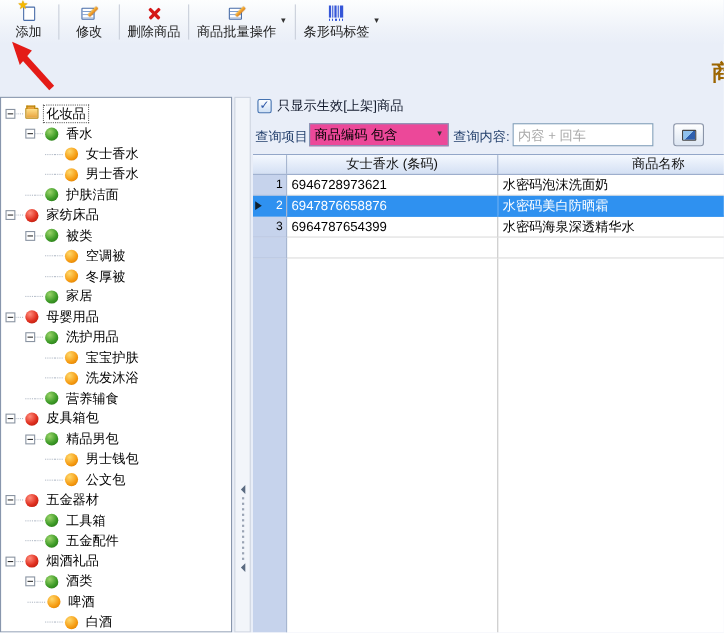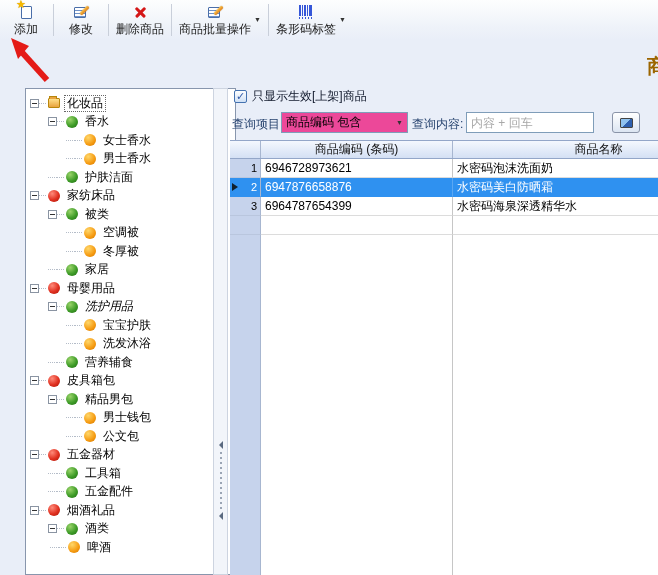--- a/index.html
+++ b/index.html
@@ -42,21 +42,21 @@
       background:repeating-linear-gradient(90deg,#3556d8 0 1px,transparent 1px 3px); }
 
   
   .red-arrow { position:absolute; left:3px; top:36px; width:54px; height:48px; pointer-events:none; }
 
   
   .partial-title { position:absolute; left:647px; top:53px; font-size:20px; font-weight:bold; color:#9c6500; }
 
   
   .tree-panel { position:absolute; left:0; top:88px; width:211px; height:487px;
-                background:#fff; border:1px solid #8896ad; overflow:hidden; padding-top:5px;margin-left:25px; }
+                background:#fff; border:1px solid #8896ad; overflow:hidden; padding-top:5px; }
   .tree-item { display:flex; align-items:center; height:18.5px; white-space:nowrap; }
   .toggle { width:9px; height:9px; border:1px solid #8a94a2; background:#fff; position:relative; flex:0 0 9px; }
   .toggle i { position:absolute; left:1px; top:3px; width:5px; height:1px; background:#333; }
   .leaf-spacer { width:9px; flex:0 0 9px; border-top:1px dotted #b4bcc8; }
   .stub { width:7px; flex:0 0 7px; border-top:1px dotted #b4bcc8; }
   .node-icon { width:12px; height:12px; border-radius:50%; margin:0 4px 0 2px; flex:0 0 12px; }
   .node-icon.folder { border-radius:1px; height:10px; position:relative;
       background:linear-gradient(#ffe08a,#e8a33d); border:1px solid #b8860b; }
   .node-icon.folder:before { content:""; position:absolute; left:0; top:-3px; width:6px; height:2px;
       background:#e8a33d; border:1px solid #b8860b; border-bottom:none; }
@@ -273,21 +273,21 @@
         <div class="tree-label">家居</div>
       </div>
       <div class="tree-item" style="padding-left: 4px;">
         <div class="toggle">
           <i></i>
         </div>
         <div class="stub"></div>
         <div class="node-icon apple"></div>
         <div class="tree-label">母婴用品</div>
       </div>
-      <div class="tree-item" style="padding-left: 22px; font-style: italic;">
+      <div class="tree-item" style="padding-left: 22px;">
         <div class="toggle">
           <i></i>
         </div>
         <div class="stub"></div>
         <div class="node-icon watermelon"></div>
         <div class="tree-label">洗护用品</div>
       </div>
       <div class="tree-item" style="padding-left: 40px;">
         <div class="leaf-spacer"></div>
         <div class="stub"></div>
@@ -368,20 +368,26 @@
         </div>
         <div class="stub"></div>
         <div class="node-icon watermelon"></div>
         <div class="tree-label">酒类</div>
       </div>
       <div class="tree-item" style="padding-left: 24px;">
         <div class="leaf-spacer"></div>
         <div class="stub"></div>
         <div class="node-icon orange"></div>
         <div class="tree-label">啤酒</div>
+      </div>
+      <div class="tree-item" style="padding-left: 40px;">
+        <div class="leaf-spacer"></div>
+        <div class="stub"></div>
+        <div class="node-icon orange"></div>
+        <div class="tree-label">白酒</div>
       </div>
     </div>
 
   <div class="splitter">
     <div class="grip">
       <div class="tri"></div>
       <div class="dot"></div>
         <div class="dot"></div>
         <div class="dot"></div>
         <div class="dot"></div>
@@ -409,21 +415,21 @@
   </div>
   <span class="q-label" style="left:412px;">查询内容:</span>
   <input class="q-input" placeholder="内容 + 回车" style="">
   <div class="ime-btn">
     <div class="ime-icon"></div>
   </div>
 
   <div class="grid">
     <div class="g-row g-header">
       <div class="cell c-ind"></div>
-      <div class="cell c-code">商品编码 (条码)</div>
+      <div class="cell c-code">女士香水 (条码)</div>
       <div class="cell c-name">商品名称</div>
     </div>
     <div id="grid-rows">
         <div class="g-row">
           <div class="ind-cell c-ind">
             <span class="num">1</span>
           </div>
           <div class="data-cell c-code">6946728973621</div>
           <div class="data-cell c-name">水密码泡沫洗面奶</div>
         </div>

